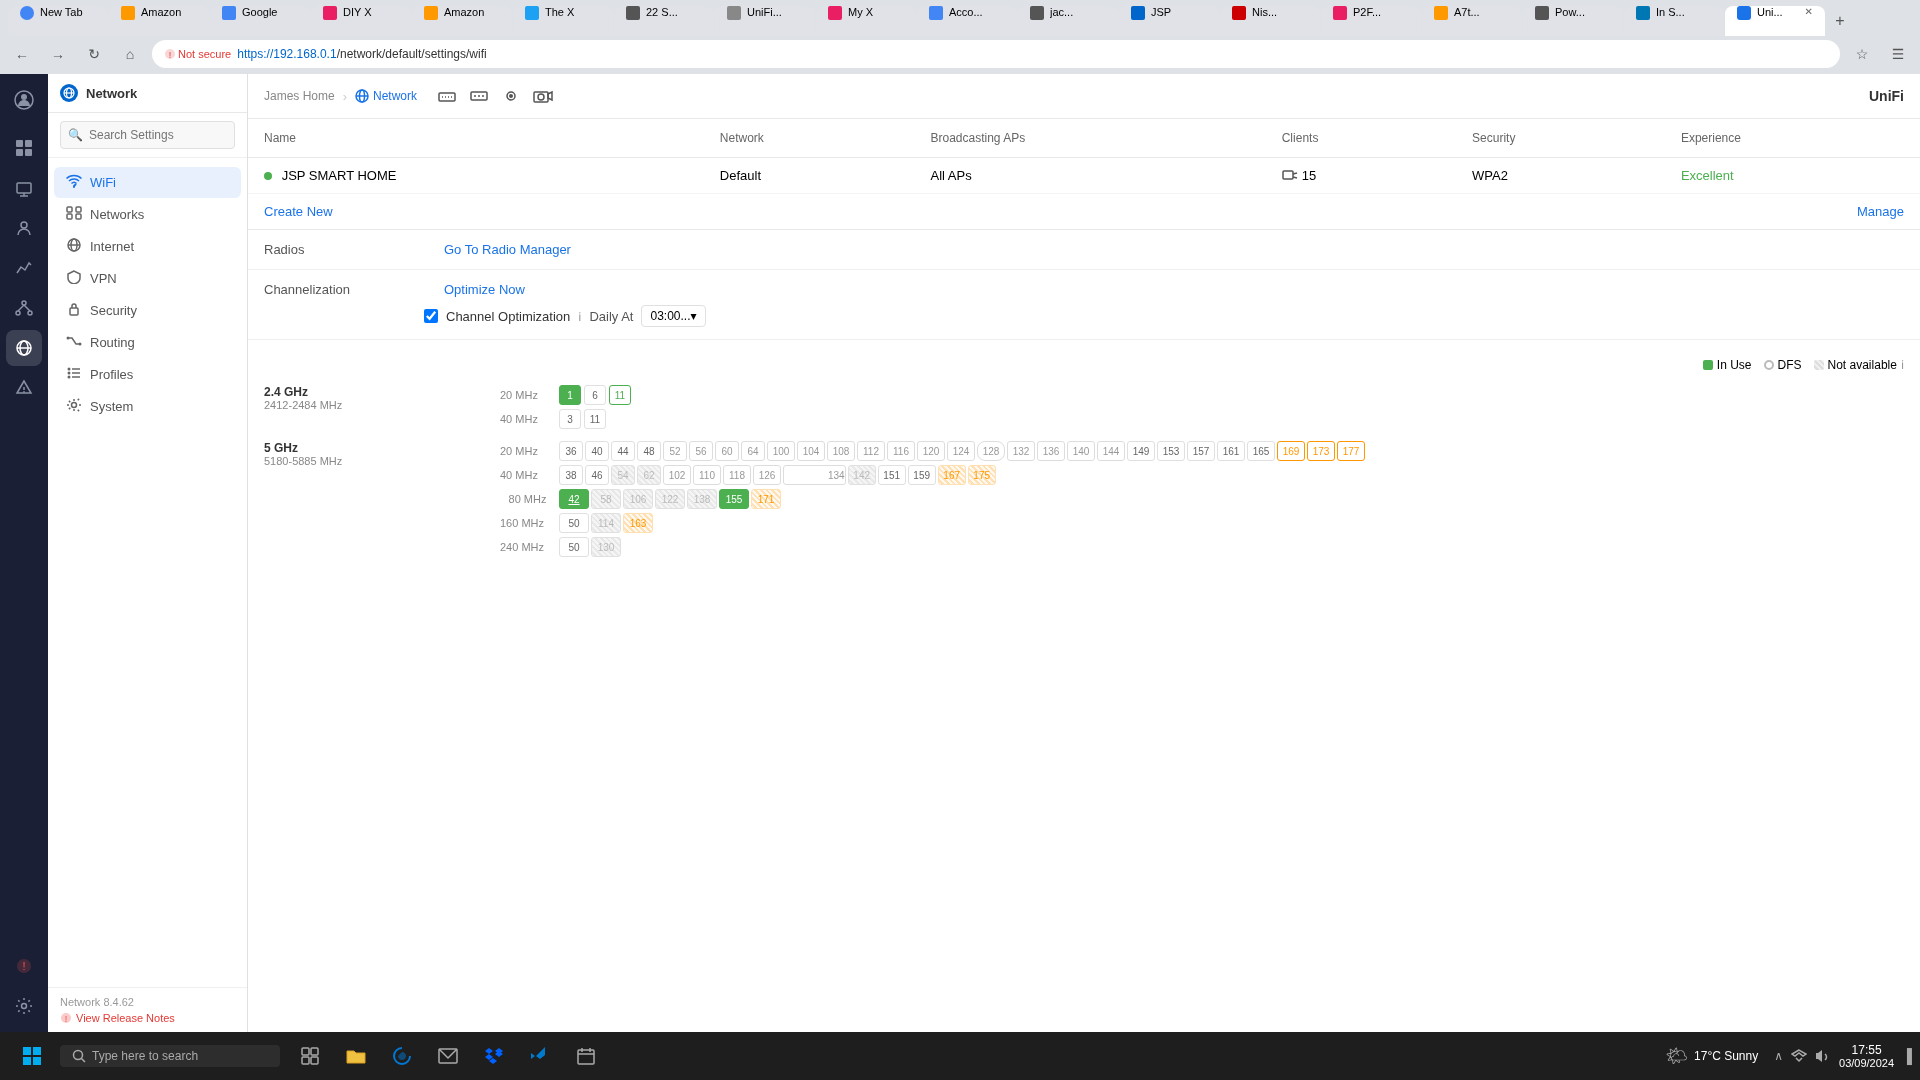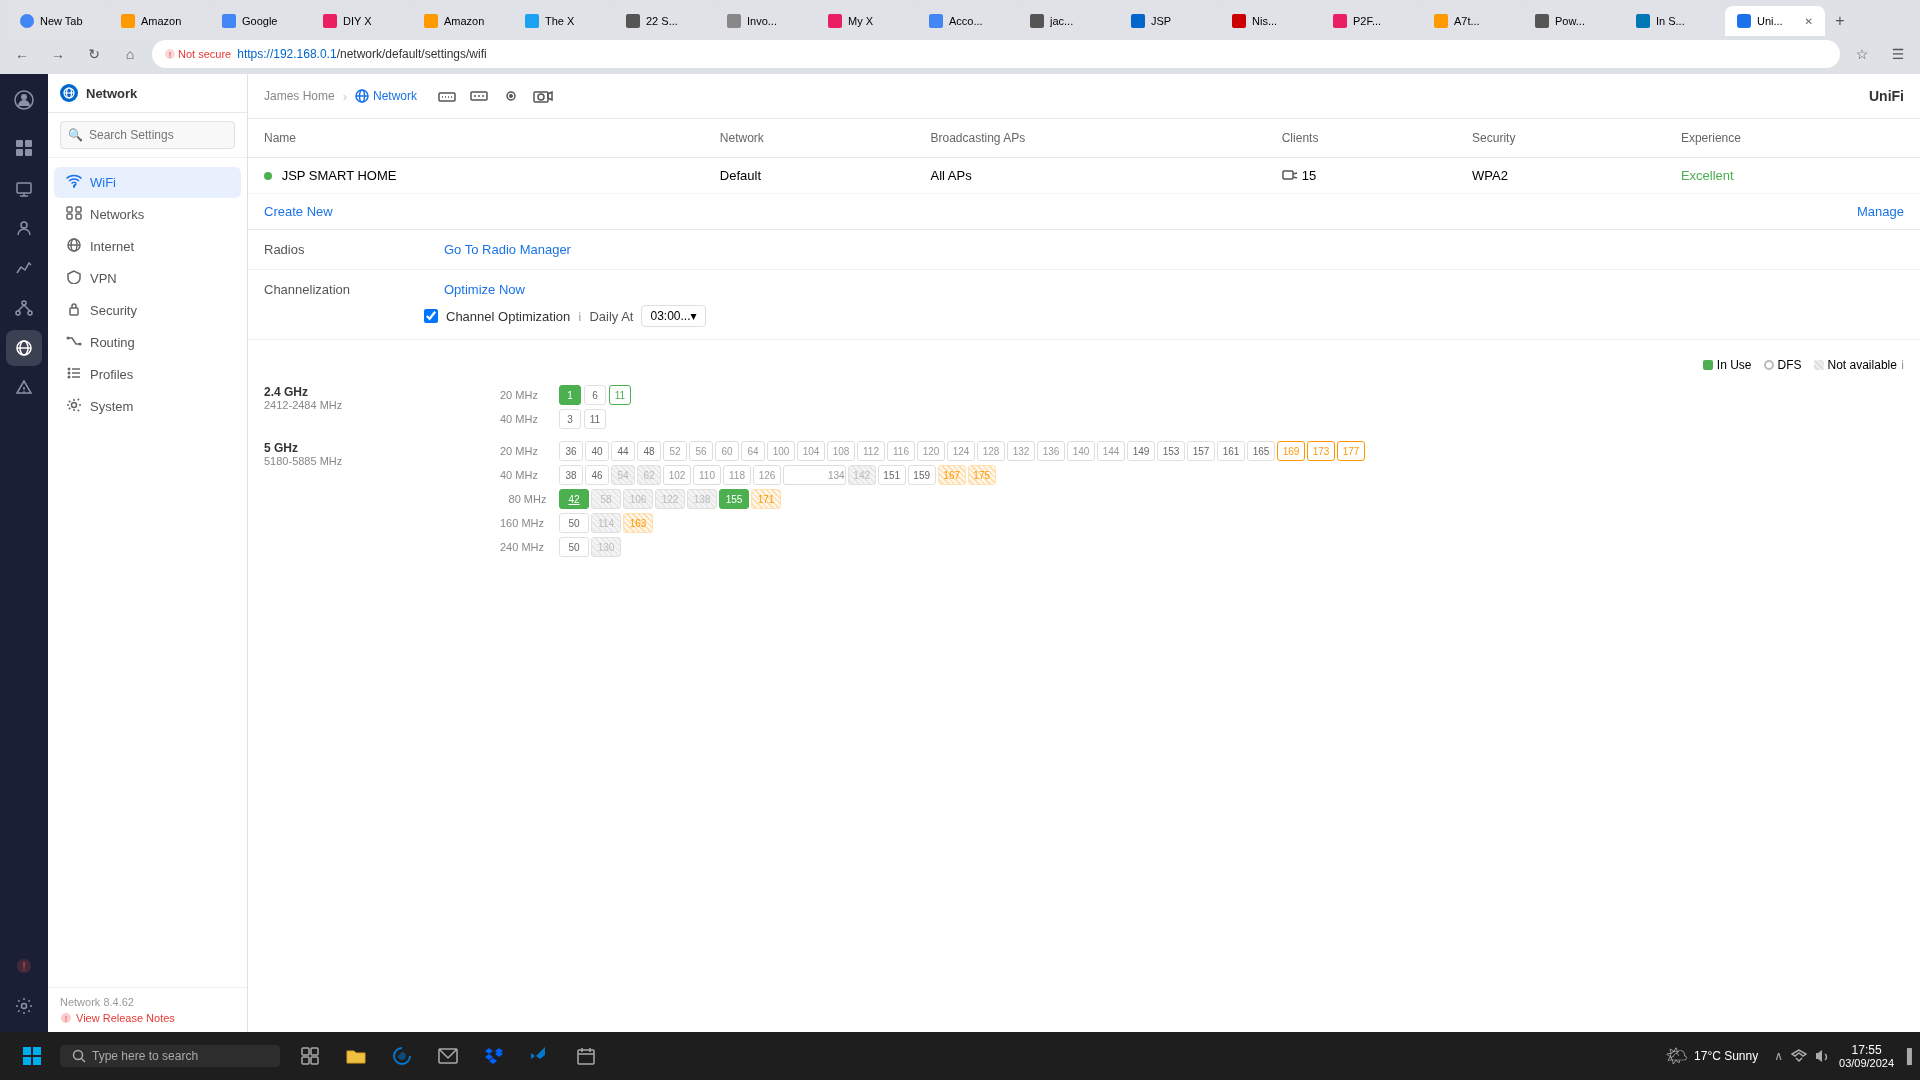--- a/index.html
+++ b/index.html
@@ -1,21 +1,21 @@
 <!DOCTYPE html>
 <html><head>
   <meta charset="utf-8">
   <style>
     * { margin: 0; padding: 0; box-sizing: border-box; }
     body { font-family: -apple-system, BlinkMacSystemFont, 'Segoe UI', sans-serif; font-size: 13px; background: #f5f6fa; display: flex; flex-direction: column; height: 1080px; overflow: hidden; }
 
     
     .browser-chrome { background: #dee1e6; flex-shrink: 0; }
     .tab-bar { display: flex; align-items: center; padding: 6px 8px 0; gap: 1px; background: #dee1e6; height: 36px; }
-    .tab { display: flex; align-items: center; gap: 6px; padding: 0 12px; height: 30px; background: #fff; border-radius: 8px 8px 0 0; font-size: 12px; max-width: 160px; min-width: 100px; cursor: pointer; position: relative; }
+    .tab { display: flex; gap: 6px; padding: 0 12px; height: 30px; background: #fff; border-radius: 8px 8px 0 0; font-size: 12px; max-width: 160px; min-width: 100px; cursor: pointer; position: relative; }
     .tab.active { background: #fff; z-index: 1; }
     .tab.inactive { background: #e0e2e8; }
     .tab-favicon { width: 14px; height: 14px; border-radius: 2px; flex-shrink: 0; }
     .tab-title { flex: 1; overflow: hidden; text-overflow: ellipsis; white-space: nowrap; font-size: 11px; }
     .tab-close { font-size: 10px; color: #666; cursor: pointer; }
     .address-bar-row { display: flex; align-items: center; padding: 4px 8px 6px; gap: 8px; background: #dee1e6; }
     .nav-btn { width: 28px; height: 28px; border-radius: 50%; display: flex; align-items: center; justify-content: center; cursor: pointer; color: #555; font-size: 14px; }
     .address-bar { flex: 1; height: 28px; background: #fff; border-radius: 14px; display: flex; align-items: center; padding: 0 12px; gap: 6px; font-size: 12px; }
     .not-secure { color: #e53935; font-size: 11px; display: flex; align-items: center; gap: 2px; }
     .address-text { color: #333; font-size: 12px; }
@@ -131,21 +131,21 @@
     <div class="tab inactive">
       <div class="tab-favicon" style="background:#1da1f2;"></div>
       <span class="tab-title">The X</span>
     </div>
     <div class="tab inactive">
       <div class="tab-favicon" style="background:#555;"></div>
       <span class="tab-title">22 S...</span>
     </div>
     <div class="tab inactive">
       <div class="tab-favicon" style="background:#888;"></div>
-      <span class="tab-title">Invo...</span>
+      <span class="tab-title">UniFi...</span>
     </div>
     <div class="tab inactive">
       <div class="tab-favicon" style="background:#e91e63;"></div>
       <span class="tab-title">My X</span>
     </div>
     <div class="tab inactive">
       <div class="tab-favicon" style="background:#4285f4;"></div>
       <span class="tab-title">Acco...</span>
     </div>
     <div class="tab inactive">
@@ -570,21 +570,21 @@
                 <div class="ch dfs" style="min-width:24px;">56</div>
                 <div class="ch dfs" style="min-width:24px;">60</div>
                 <div class="ch dfs" style="min-width:24px;">64</div>
                 <div class="ch dfs" style="min-width:28px;">100</div>
                 <div class="ch dfs" style="min-width:28px;">104</div>
                 <div class="ch dfs" style="min-width:28px;">108</div>
                 <div class="ch dfs" style="min-width:28px;">112</div>
                 <div class="ch dfs" style="min-width:28px;">116</div>
                 <div class="ch dfs" style="min-width:28px;">120</div>
                 <div class="ch dfs" style="min-width:28px;">124</div>
-                <div class="ch dfs" style="min-width:28px;">128</div>
+                <div class="ch dfs" style="min-width:28px;border-radius:8px;">128</div>
                 <div class="ch dfs" style="min-width:28px;">132</div>
                 <div class="ch dfs" style="min-width:28px;">136</div>
                 <div class="ch dfs" style="min-width:28px;">140</div>
                 <div class="ch dfs" style="min-width:28px;">144</div>
                 <div class="ch" style="min-width:28px;">149</div>
                 <div class="ch" style="min-width:28px;">153</div>
                 <div class="ch" style="min-width:28px;">157</div>
                 <div class="ch" style="min-width:28px;">161</div>
                 <div class="ch" style="min-width:28px;">165</div>
                 <div class="ch orange" style="min-width:28px;">169</div>

